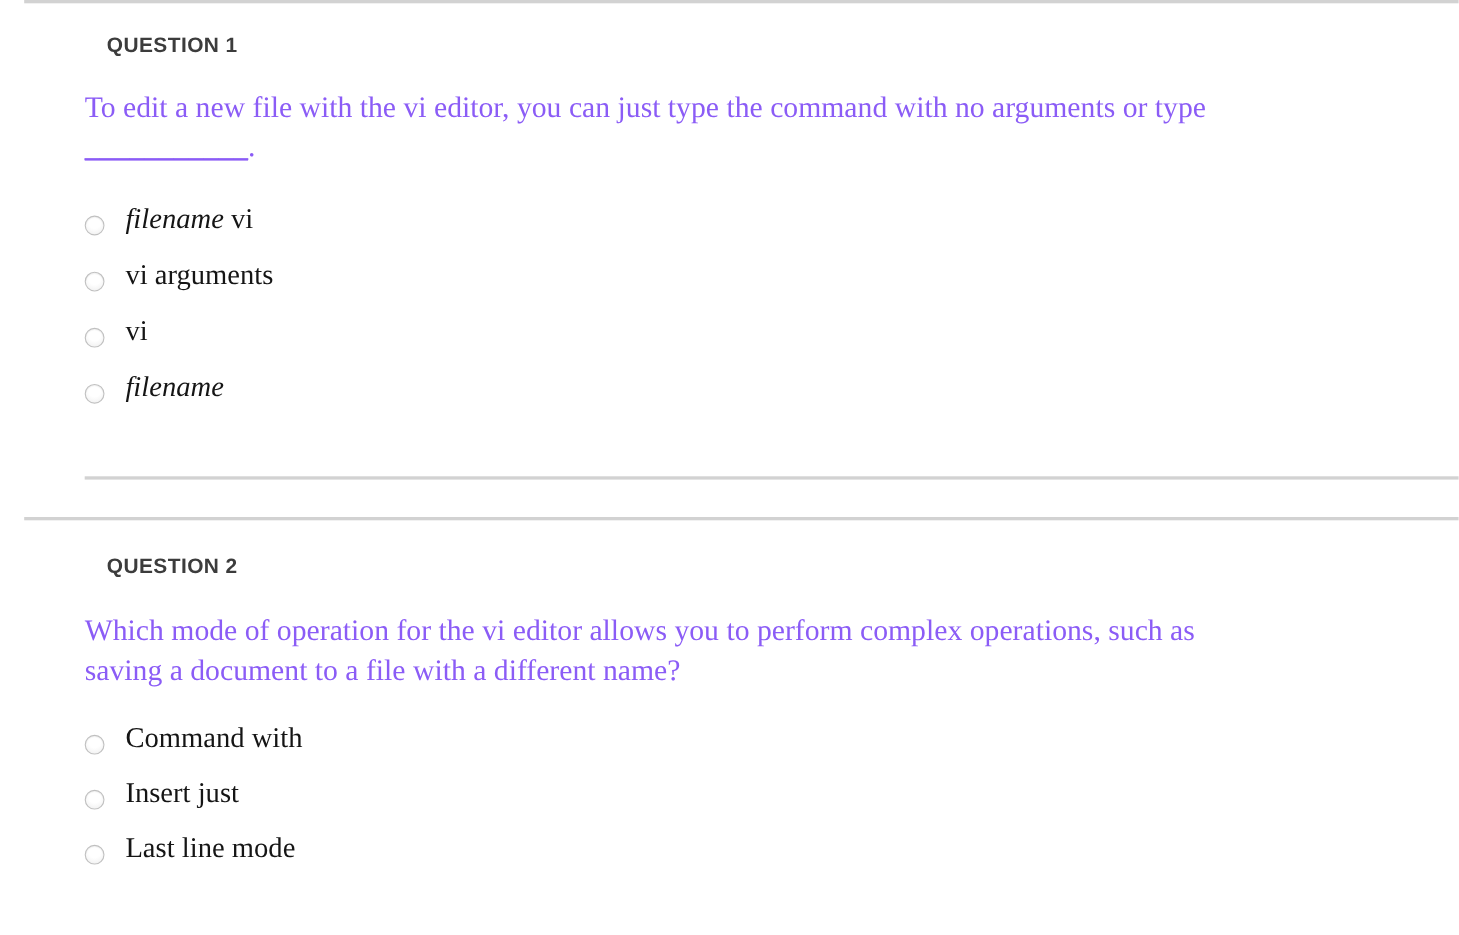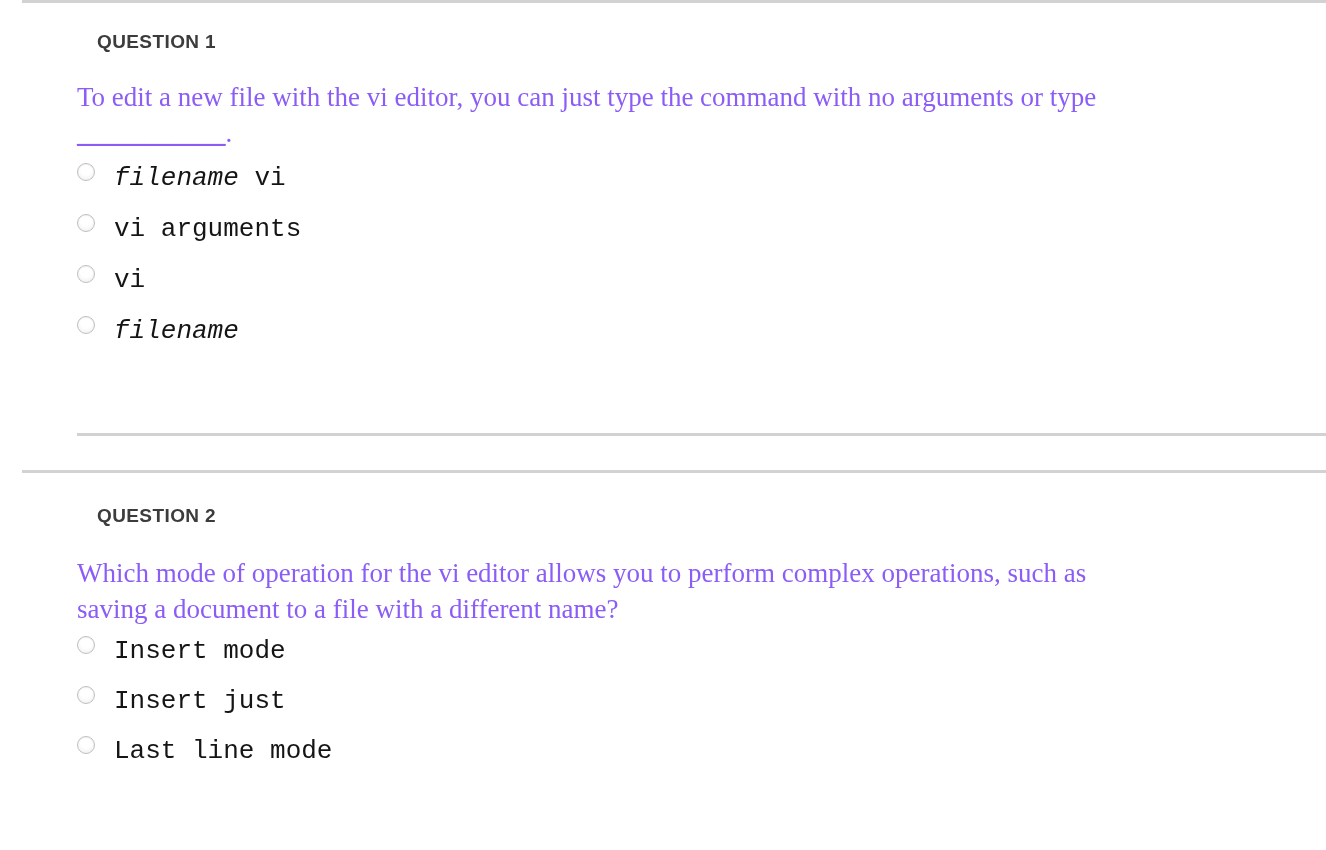--- a/index.html
+++ b/index.html
@@ -64,23 +64,22 @@
   }
 
   
   .options {
     padding-left: 77px;
     margin: 0;
     list-style: none;
   }
   .option {
     display: flex;
-    align-items: flex-start;
+    align-items: flex-end;
     height: 51px;
-    font-family: Liberation Mono, monospace;
   }
   .option-radio {
     flex: 0 0 auto;
     width: 18px;
     height: 18px;
     border-radius: 50%;
     border: 1px solid #c0c0c0;
     background: radial-gradient(circle at 50% 35%, #ffffff 40%, #f4f4f4 75%, #ededed 100%);
     box-shadow: inset 0 1px 1px rgba(0,0,0,0.06);
     box-sizing: border-box;
@@ -158,21 +157,21 @@
 
     <div class="q-body">
       <span>Which mode of operation for the vi editor allows you to perform complex operations, such as</span>
       <br>
       <span>saving a document to a file with a different name?</span>
     </div>
 
     <ul class="options">
       <li class="option">
         <span class="option-radio"></span>
-        <span class="option-label"><span class="it"></span><span>Insert mode</span></span>
+        <span class="option-label"><span class="it"></span><span>Command with</span></span>
       </li>
       <li class="option">
         <span class="option-radio"></span>
         <span class="option-label"><span class="it"></span><span>Insert just</span></span>
       </li>
       <li class="option">
         <span class="option-radio"></span>
         <span class="option-label"><span class="it"></span><span>Last line mode</span></span>
       </li>
     </ul>

